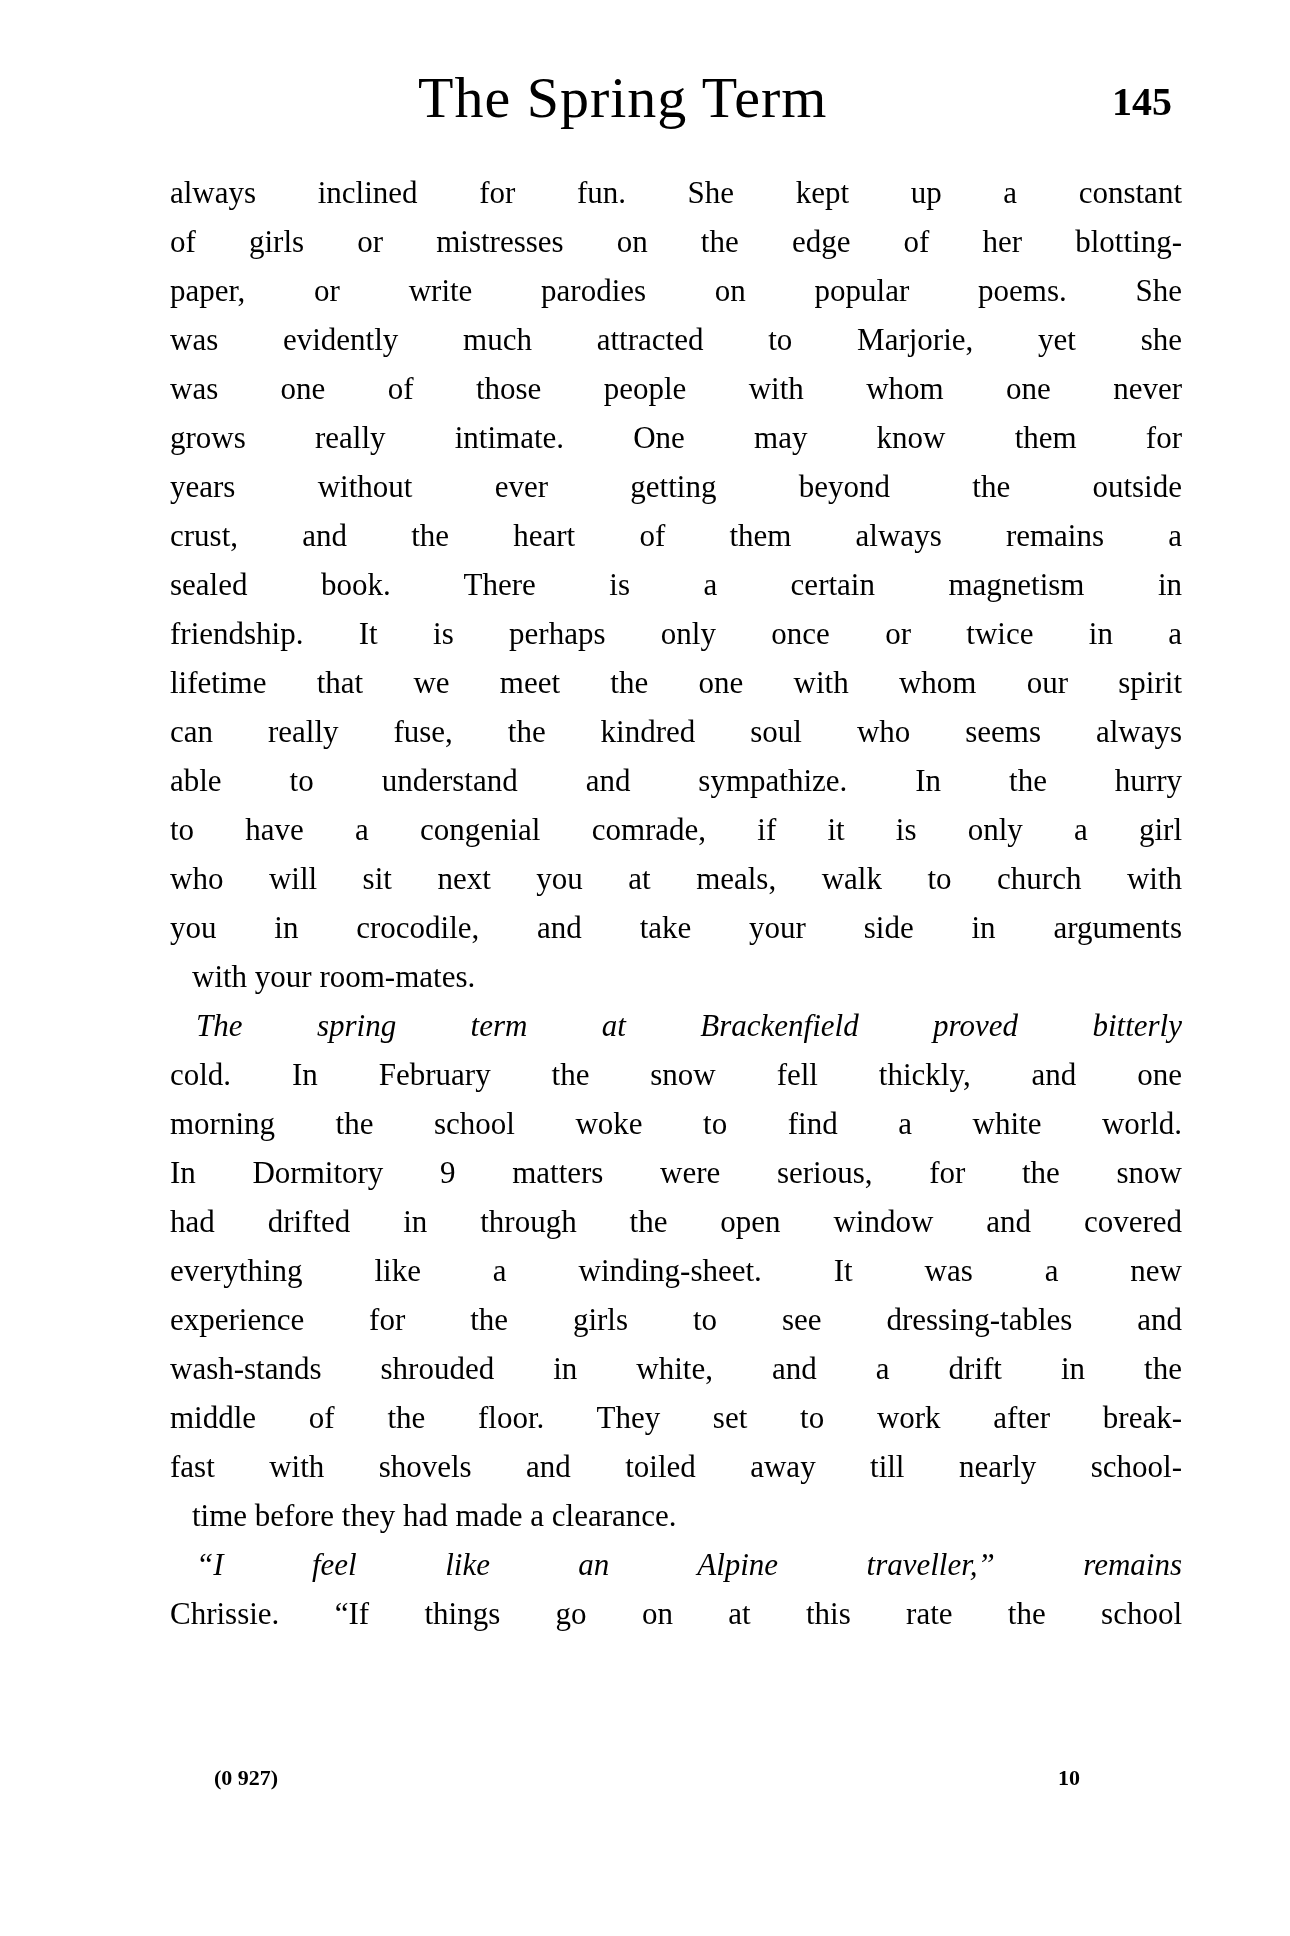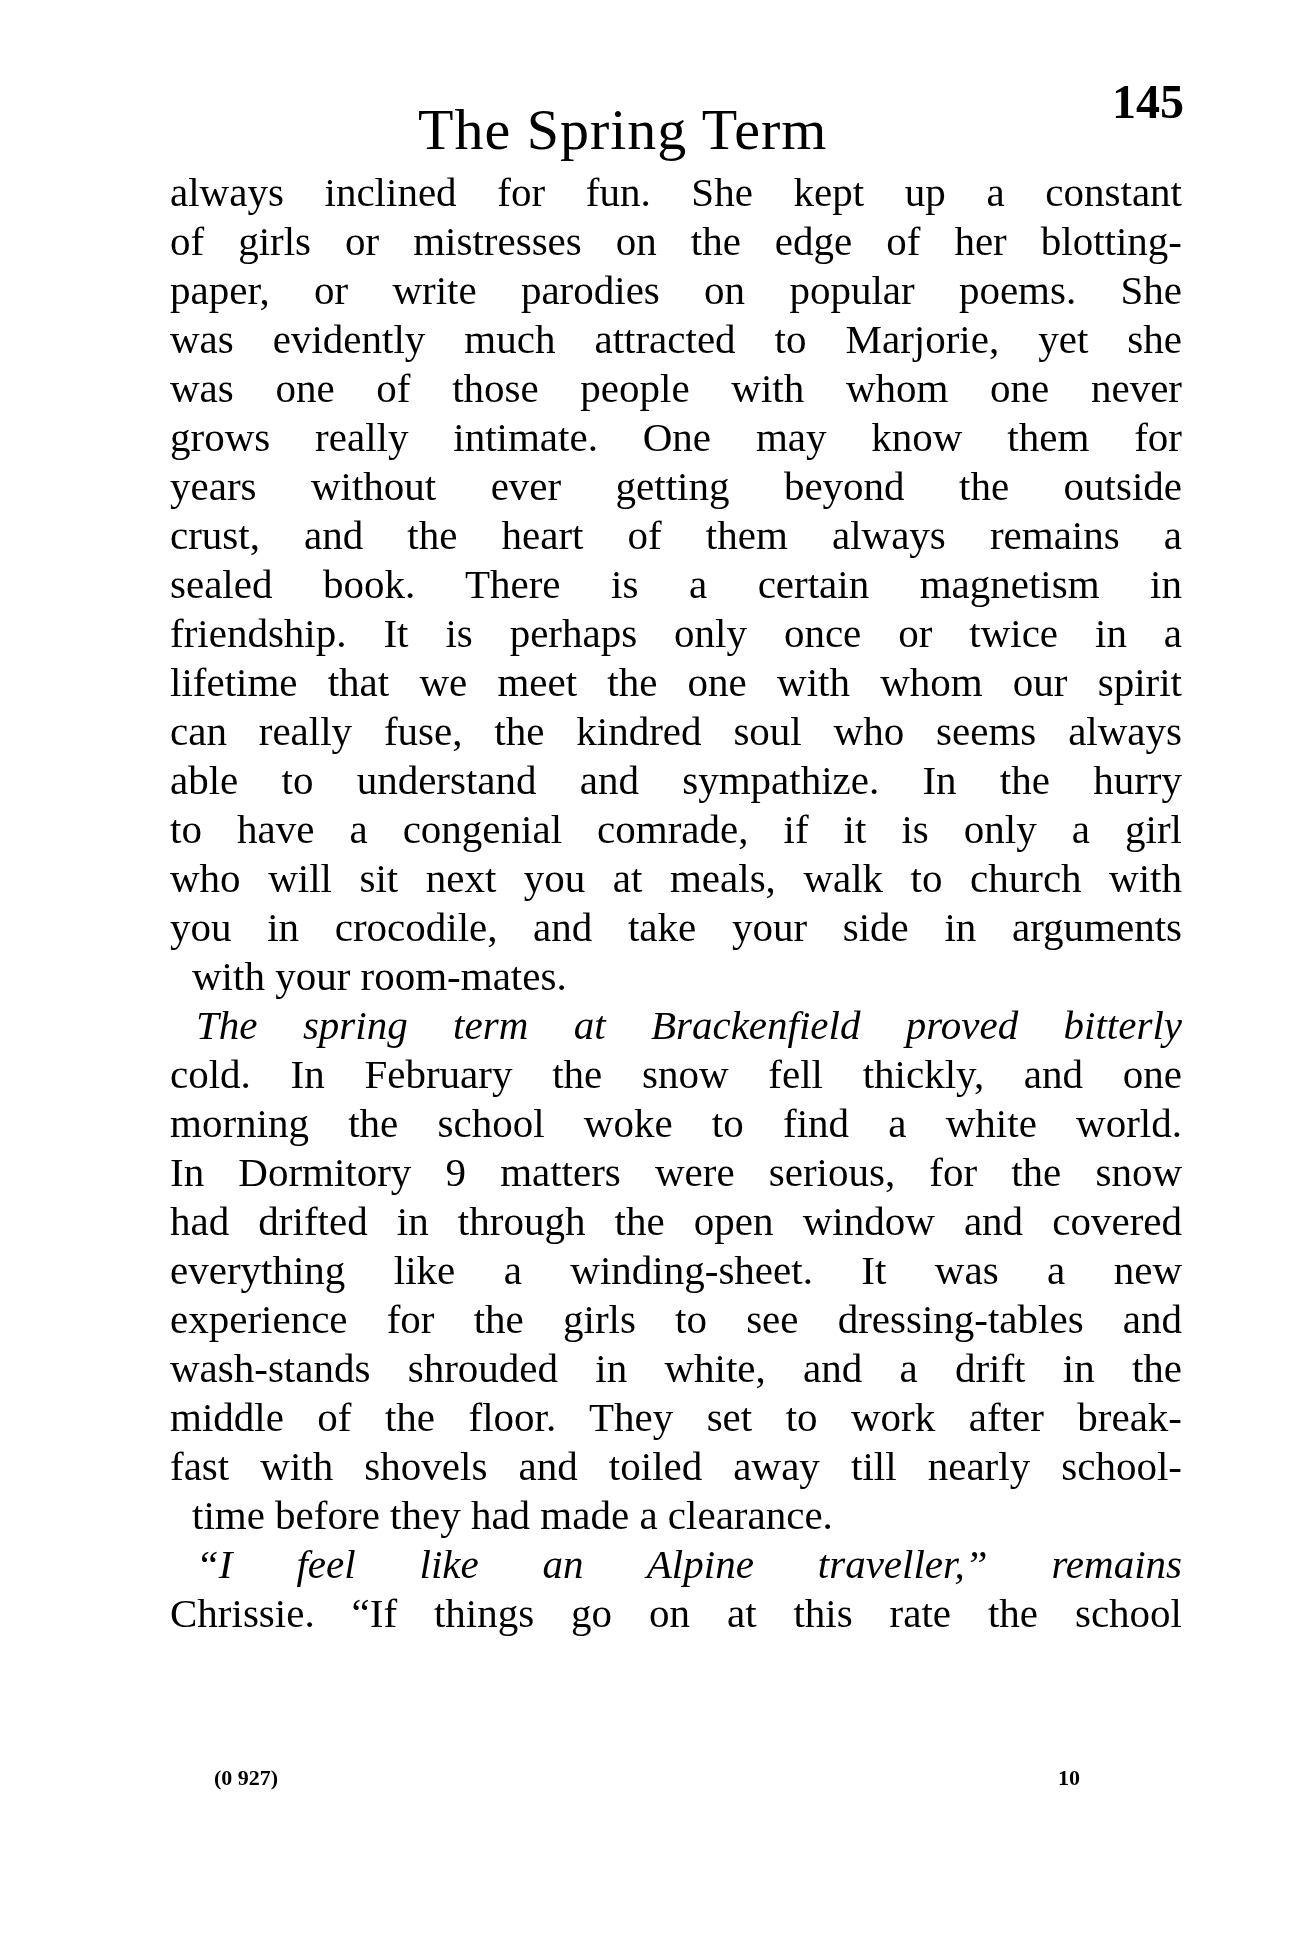--- a/index.html
+++ b/index.html
@@ -1,21 +1,21 @@
 <!DOCTYPE html>
 <html><head>
 <meta charset="utf-8">
 <style>
   html, body { margin: 0; padding: 0; background: #ffffff; }
   body { width: 1290px; height: 1936px; position: relative; overflow: hidden; color: #000; font-family: "Liberation Serif", "DejaVu Serif", serif; }
   .running-head { position: absolute; top: 58px; left: 0; width: 1290px; height: 80px; }
-  .head-title { position: absolute; left: 418px; top: 0; font-size: 58px; line-height: 80px; letter-spacing: 1px; white-space: nowrap; margin-top: 32px; }
-  .head-page { position: absolute; left: 1112px; top: 14px; font-size: 48px; line-height: 60px; font-weight: bold; white-space: nowrap; }
+  .head-title { position: absolute; left: 418px; top: 0; font-size: 58px; line-height: 80px; letter-spacing: 1px; white-space: nowrap; }
+  .head-page { position: absolute; left: 1112px; top: 14px; font-size: 40px; line-height: 60px; font-weight: bold; white-space: nowrap; }
   .body-text { position: absolute; left: 170px; top: 168px; width: 1012px; }
-  .line { height: 49px; line-height: 49px; font-size: 41px; white-space: nowrap; text-align: justify; text-align-last: justify; overflow: visible; }
+  .line { height: 49px; line-height: 49px; font-size: 31px; white-space: nowrap; text-align: justify; text-align-last: justify; overflow: visible; }
   .line.last { text-align-last: left; margin-left: 22px; }
   .line.indent { padding-left: 26px; font-style: italic; }
   .footer { position: absolute; top: 1758px; left: 0; width: 1290px; height: 40px; font-weight: bold; font-size: 22px; }
   .sig { position: absolute; left: 214px; top: 0; line-height: 40px; white-space: nowrap; }
   .folio { position: absolute; left: 1058px; top: 0; line-height: 40px; white-space: nowrap; }
 </style>
 </head>
 <body>
 
 <div class="running-head">

